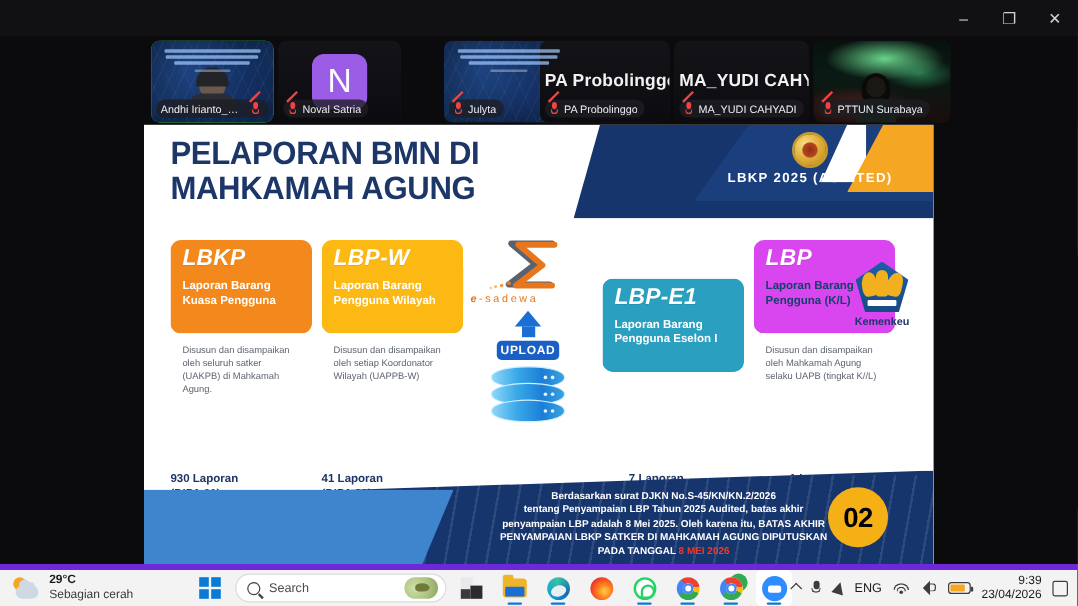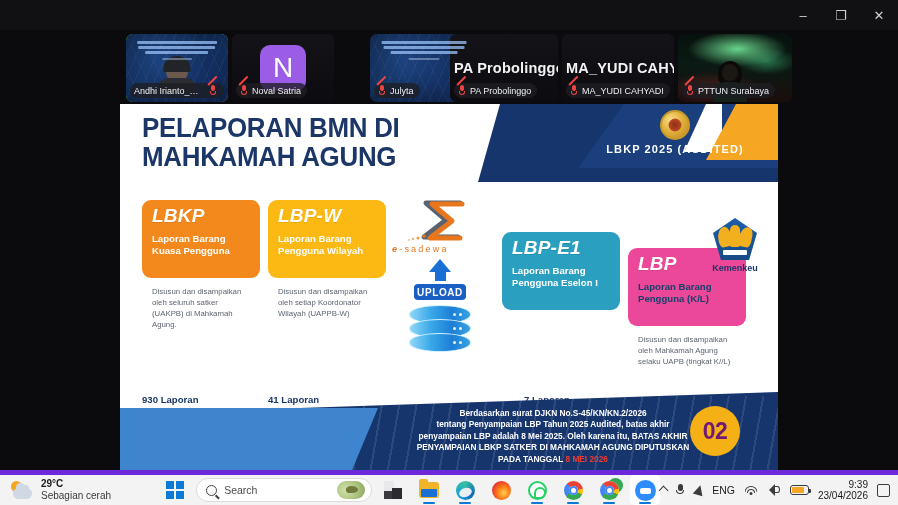--- a/index.html
+++ b/index.html
@@ -173,21 +173,21 @@
   }
   .ft-text {
     position: absolute; left: 238px; bottom: 5px; width: 390px; z-index: 5;
     color: #ffffff; font-size: 8.3px; font-weight: bold; line-height: 1.38; text-align: center;
   }
   .ft-text .red { color: #ef3b2d; }
   .circle02 {
     position: absolute; right: 38px; bottom: 14px; z-index: 6;
     width: 50px; height: 50px; border-radius: 50%; background: #f5b016;
     display: flex; align-items: center; justify-content: center;
-    color: #701a75; font-weight: bold; font-size: 23px; letter-spacing: -.5px;
+    color: #000000; font-weight: bold; font-size: 23px; letter-spacing: -.5px;
   }
 
   
   .flow { position: absolute; left: 0; top: 96px; width: 100%; height: 200px; }
   .col { position: absolute; top: 0; width: 118px; }
   .chip {
     position: relative; width: 100%; height: 78px; border-radius: 9px;
     padding: 6px 10px 0 10px;
     clip-path: polygon(0 0, 100% 0, 100% 30%, 118% 50%, 100% 70%, 100% 100%, 0 100%);
   }
@@ -536,21 +536,21 @@
           <div class="tag">LBP-E1</div>
           <div class="sub">Laporan Barang Pengguna Eselon I</div>
         </div>
         <div class="leg-label" style="left:22px;">
           <div>7 Laporan</div>
           <div></div>
         </div>
       </div>
 
       <div class="col" style="left:508px;">
-        <div class="chip" style="background:#ec4899;margin-top:48px;">
+        <div class="chip" style="background:#d946ef;">
           <div class="tag" style="color:#ffffff;">LBP</div>
           <div class="sub" style="color:#15406b;">Laporan Barang Pengguna (K/L)</div>
         </div>
         <div class="desc">Disusun dan disampaikan oleh Mahkamah Agung selaku UAPB (tingkat K//L)</div>
         <div class="leg-label" style="left:30px;">
           <div>1 Laporan</div>
           <div></div>
         </div>
       </div>
 

